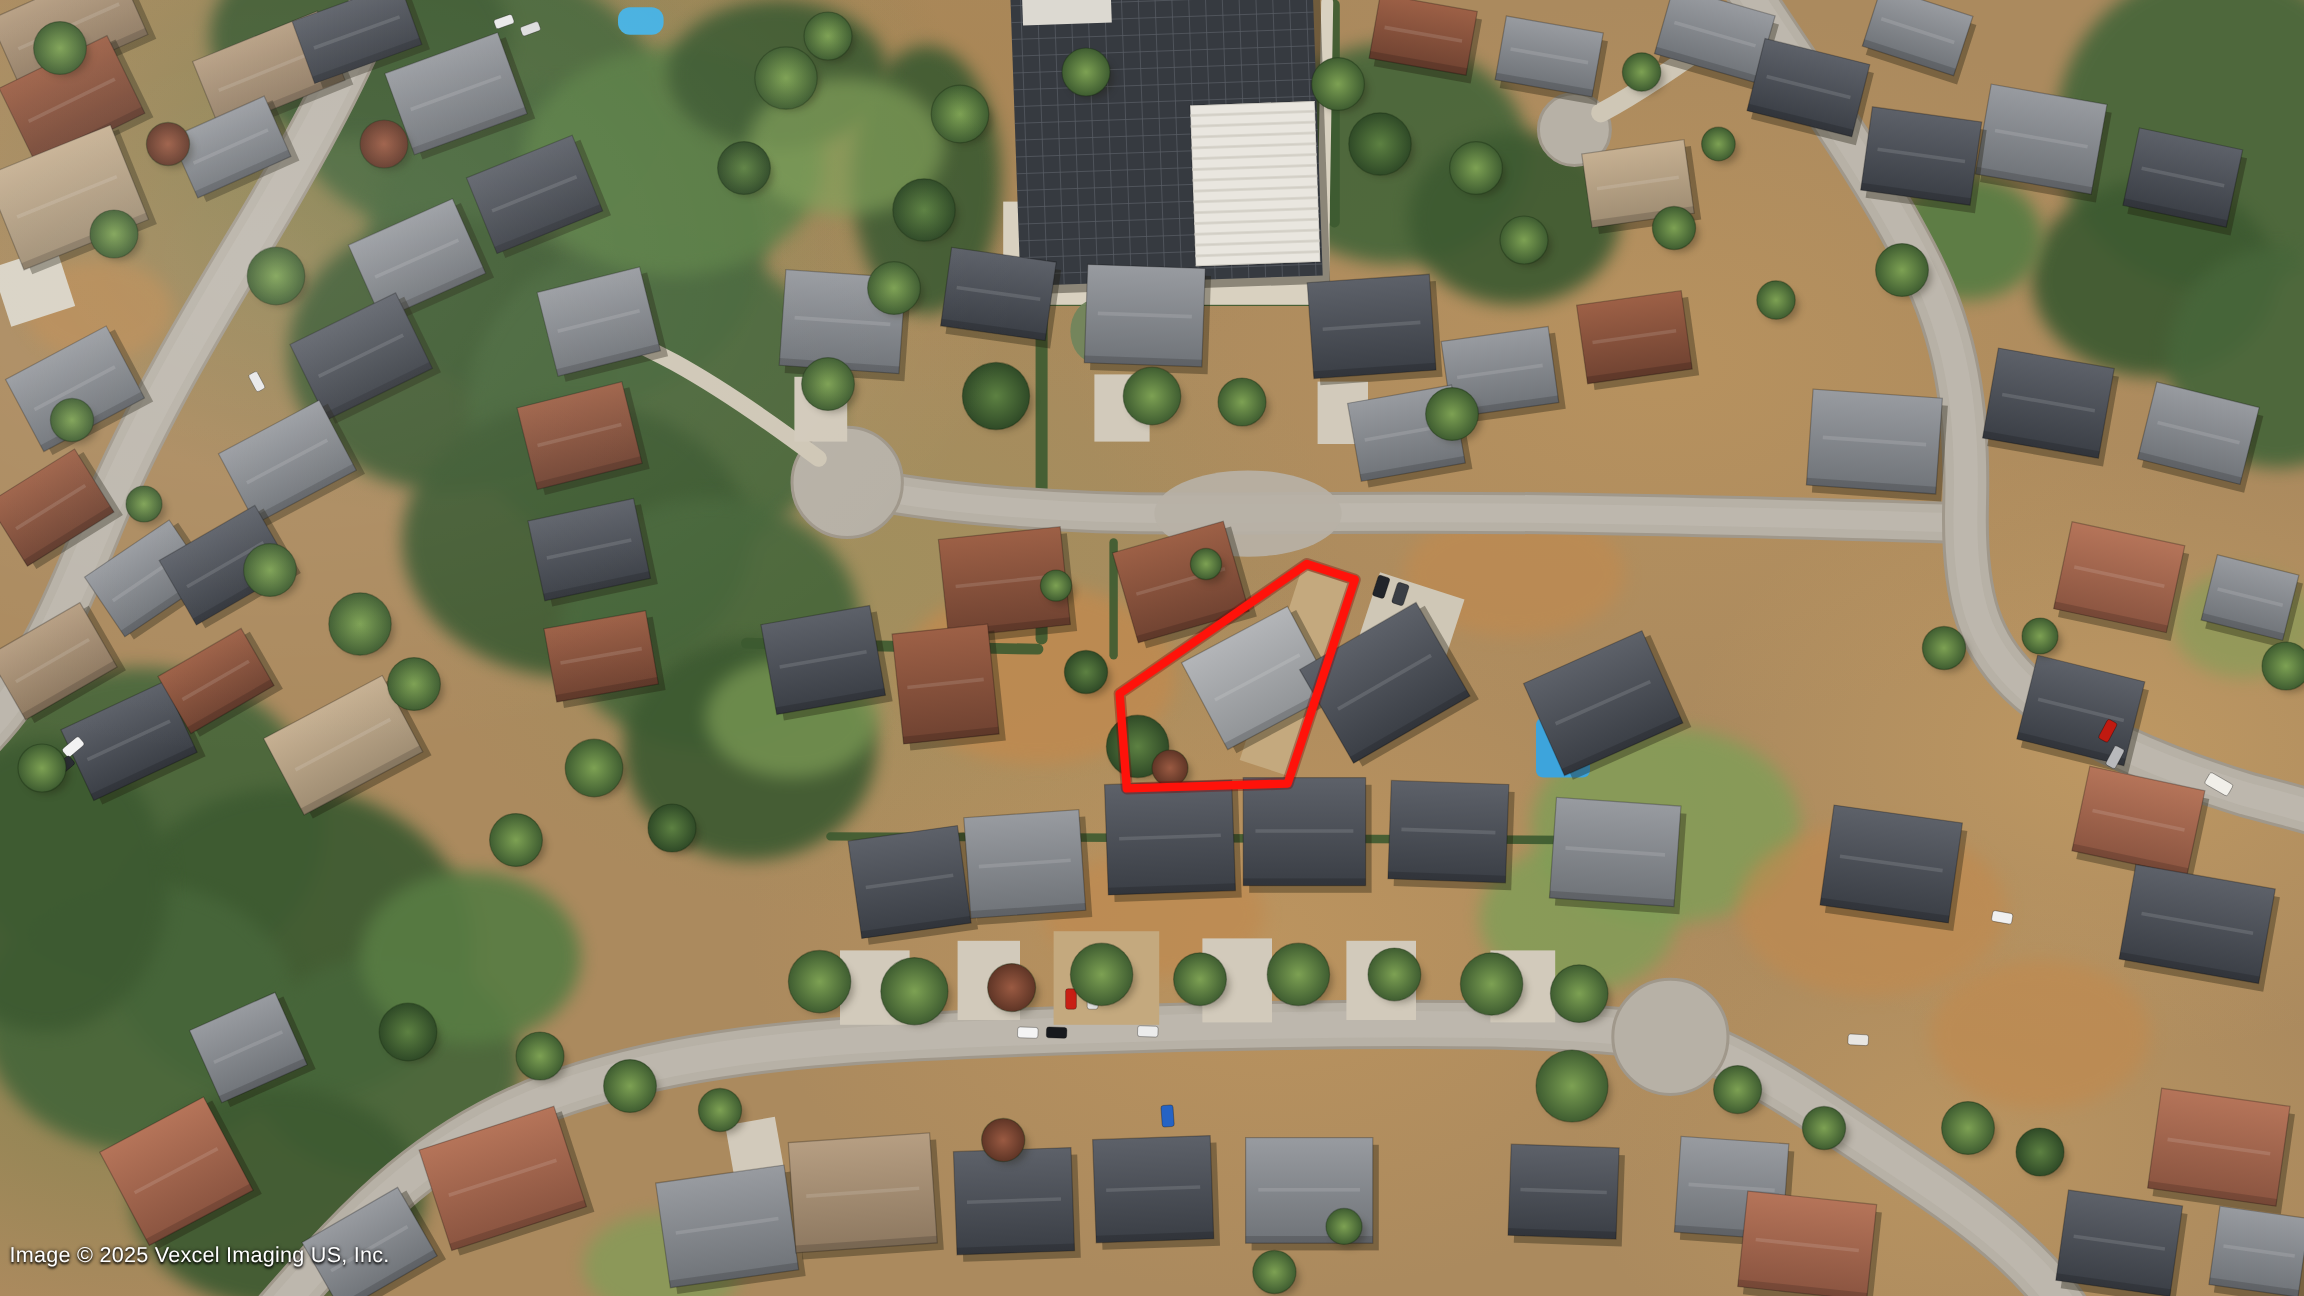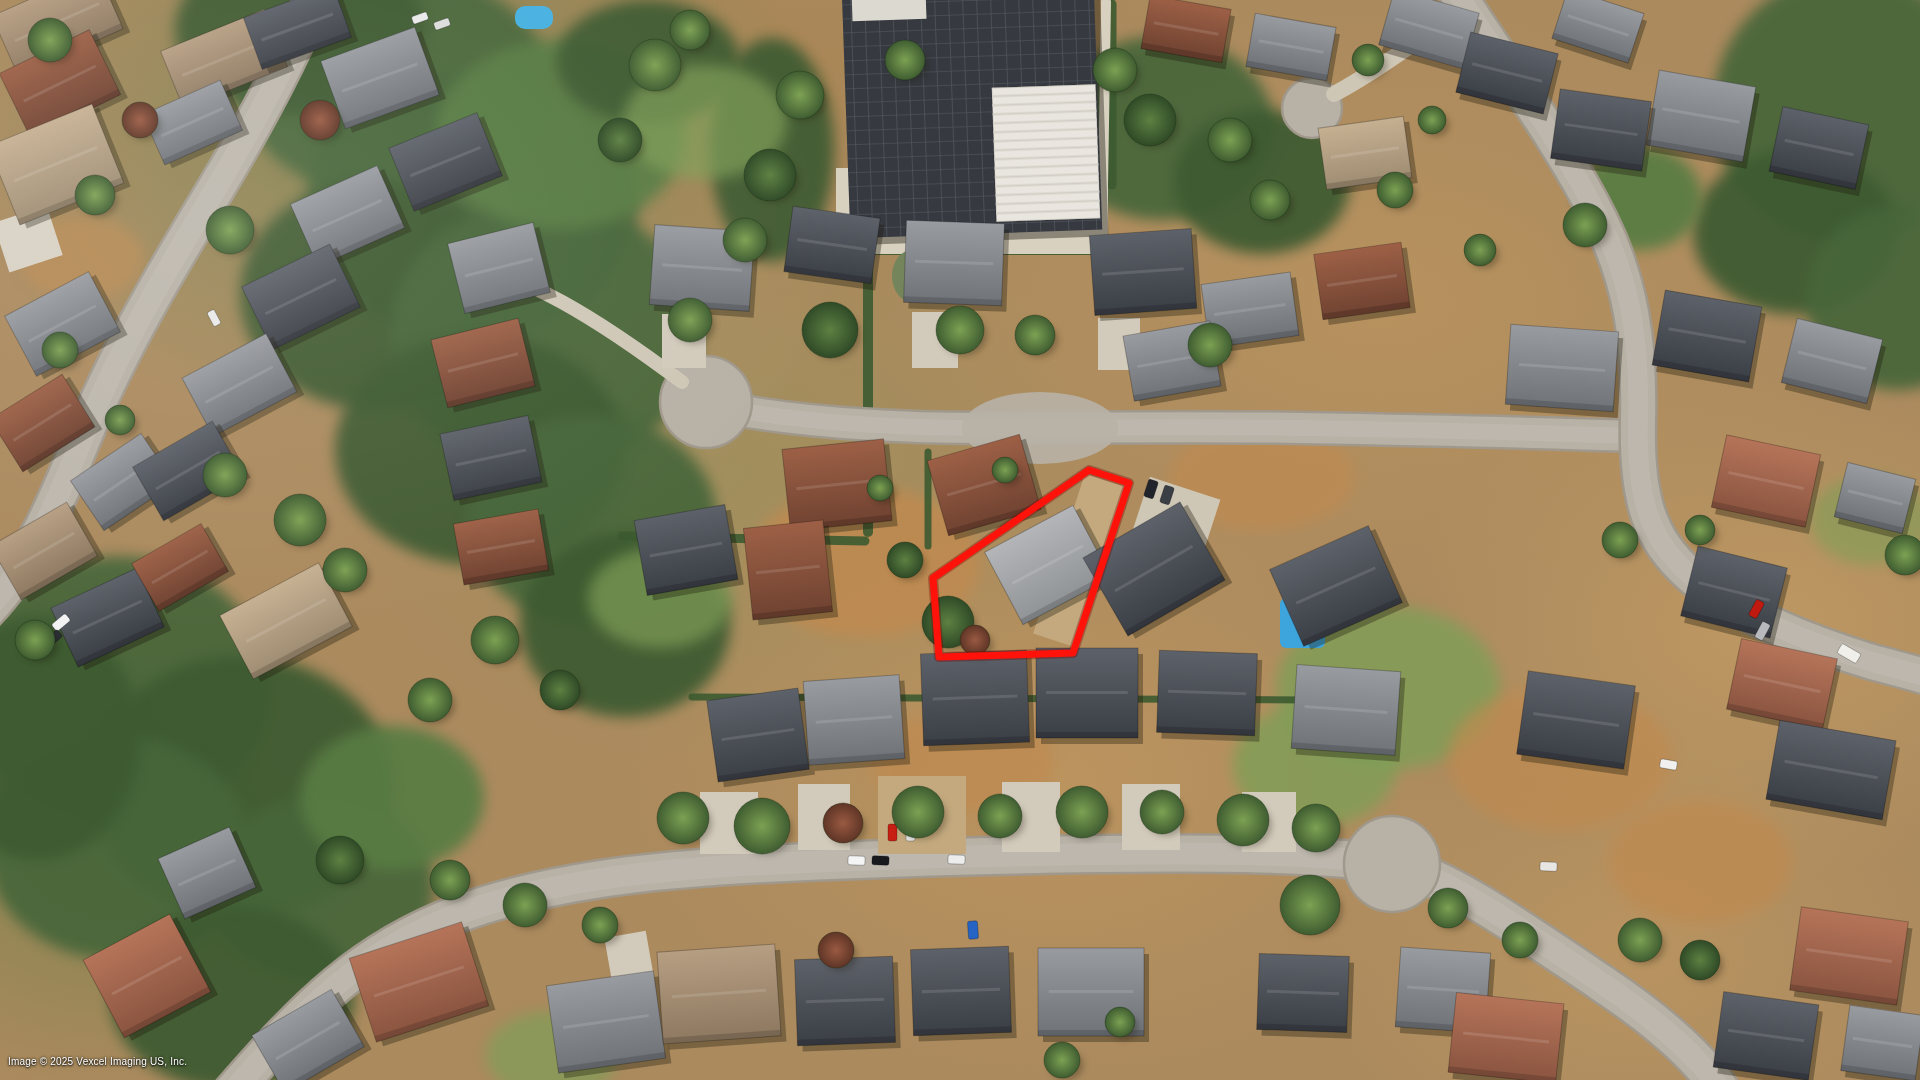--- a/index.html
+++ b/index.html
@@ -15,21 +15,21 @@
       radial-gradient(560px 420px at 38% 44%, rgba(143,152,92,.35), transparent 70%),
       radial-gradient(460px 330px at 85% 88%, rgba(199,158,100,.5), transparent 70%),
       #ab8a5e;}
   svg{position:absolute;left:0;top:0;}
   .soft{filter:blur(7px);}
   .soft2{filter:blur(3px);}
   .haze{position:absolute;left:0;top:0;width:100%;height:100%;pointer-events:none;
     background:radial-gradient(900px 600px at 12% 20%, rgba(255,255,255,.10), transparent 70%);}
   .logo{position:absolute;left:10px;bottom:34px;font-size:35px;font-weight:400;
     color:#e9ecef;letter-spacing:.5px;text-shadow:0 1px 3px rgba(0,0,0,.45);opacity:.96;}
-  .attr{position:absolute;left:8px;bottom:13px;font-size:10px;color:#ffffff;
+  .attr{position:absolute;left:8px;bottom:23px;font-size:18px;color:#ffffff;
     text-shadow:0 0 3px rgba(0,0,0,.95), 0 1px 2px rgba(0,0,0,.9);letter-spacing:.2px;}
 </style>
 </head>
 <body>
 
 <div class="stage">
   <svg id="scene" width="1920" height="1080" viewBox="0 0 1920 1080">
     <defs id="scene-defs">
         <linearGradient id="roof_charcoal" x1="0" y1="0" x2="0" y2="1">
           <stop offset="0%" stop-color="#5d6169"></stop>

